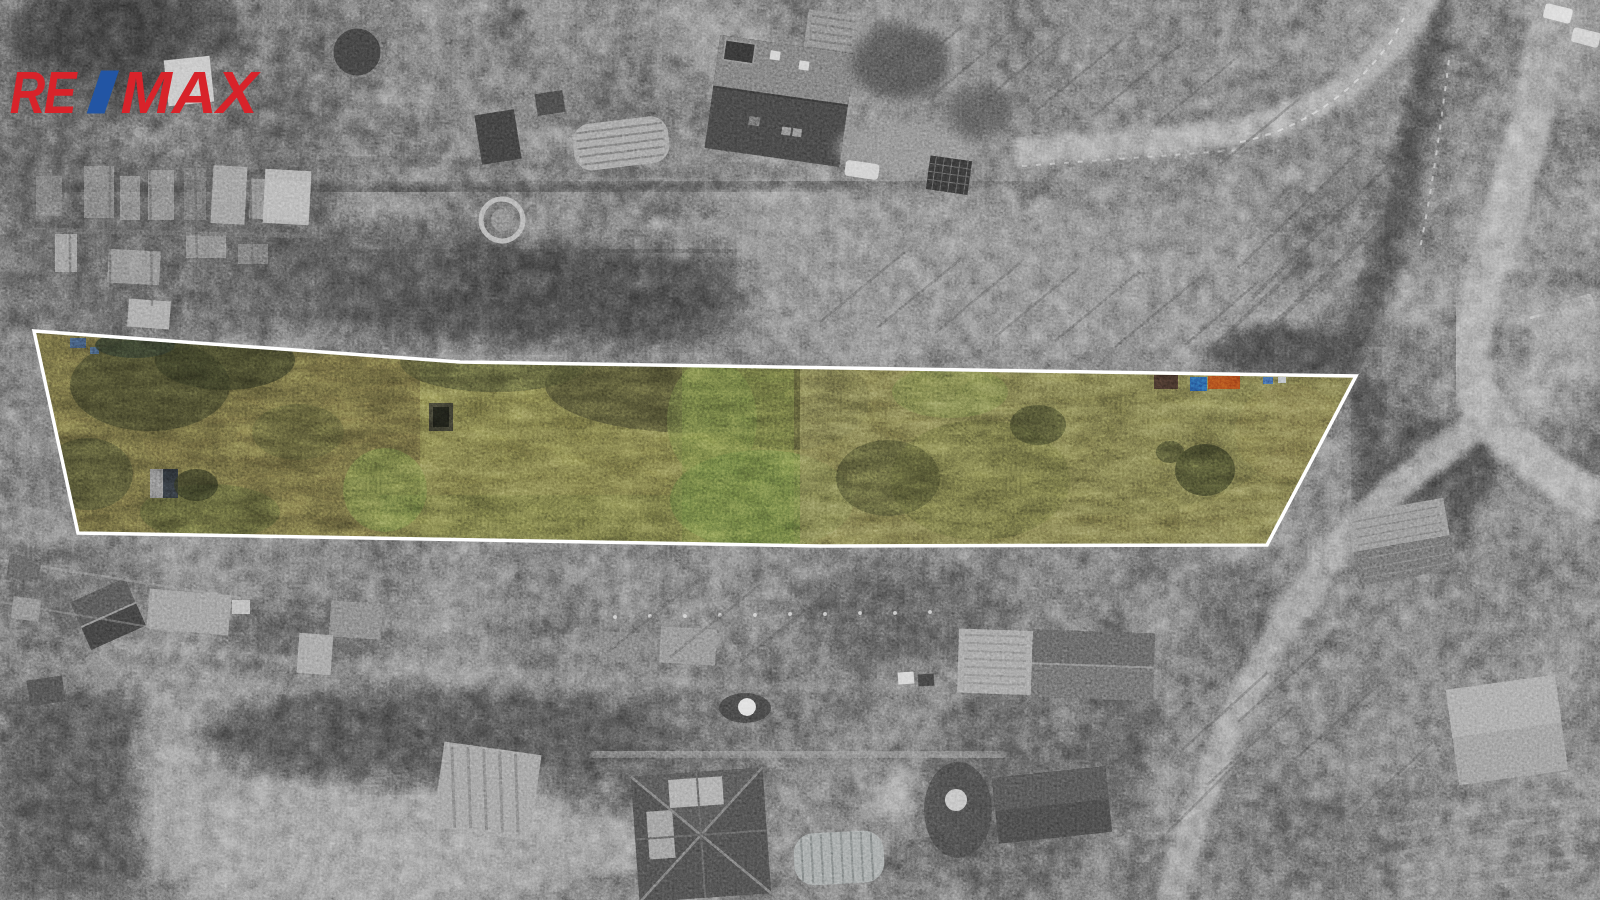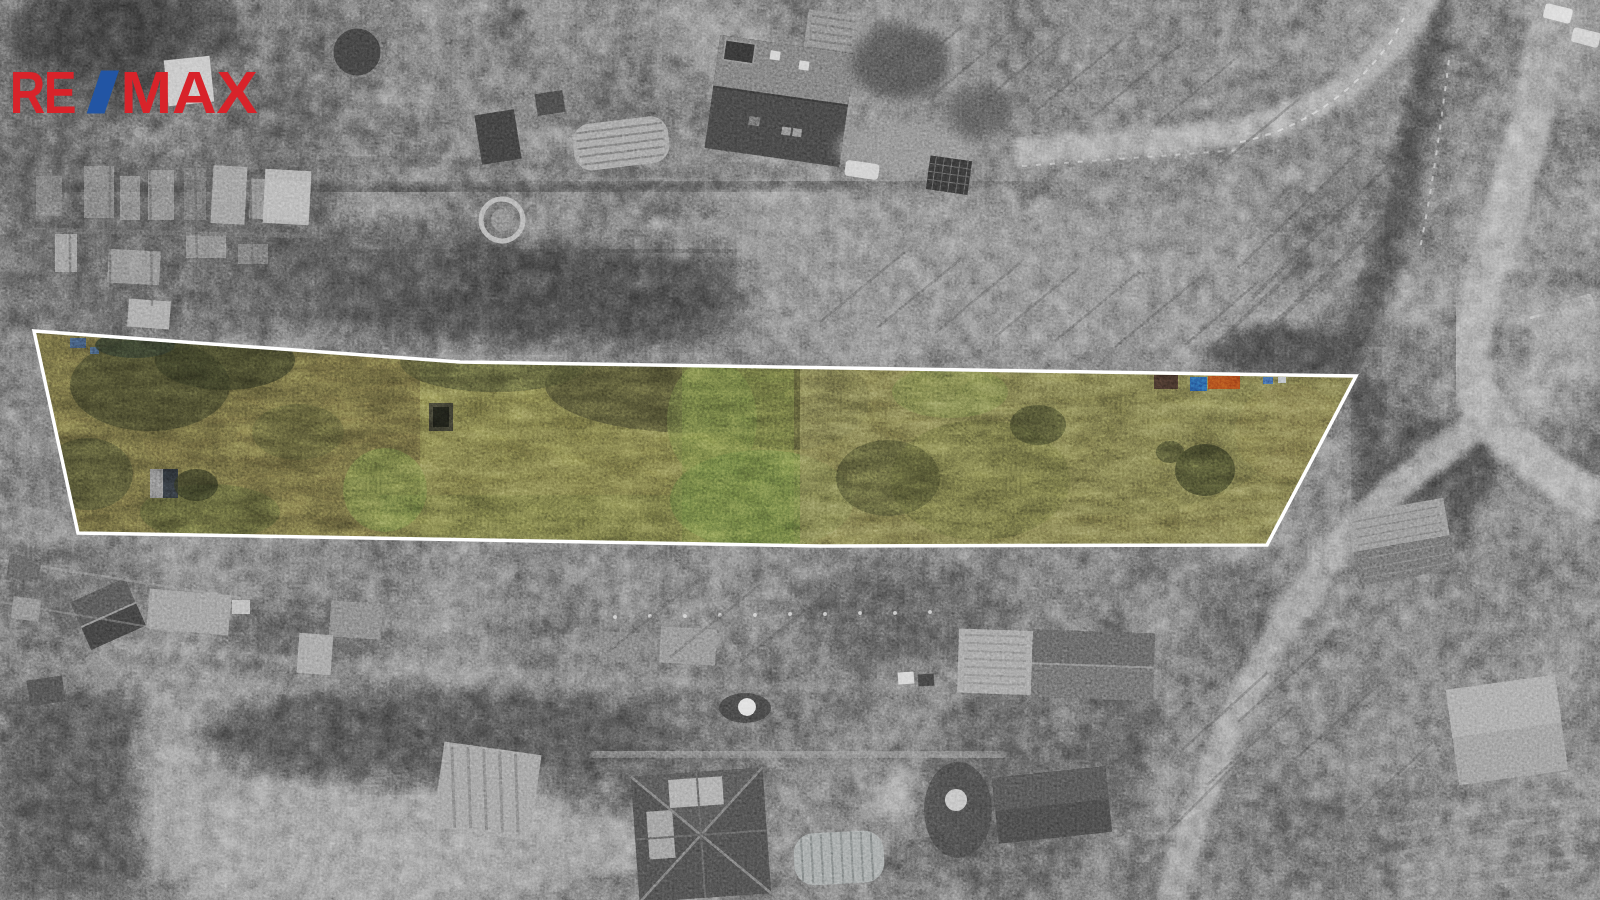--- a/index.html
+++ b/index.html
@@ -1,16 +1,16 @@
 <!DOCTYPE html>
 <html><head>
 <meta charset="utf-8">
 <style>
   html,body{margin:0;padding:0;background:#868686;width:1600px;height:900px;overflow:hidden;}
-  #scene{position:relative;width:1456px;height:900px;font-family:"Liberation Sans",sans-serif;}
+  #scene{position:relative;width:1456px;height:900px;font-family:"Liberation Sans",sans-serif;font-style:italic;}
   svg{display:block;}
 </style>
 </head>
 <body>
 <div id="scene">
 <svg width="1600" height="900" viewBox="0 0 1600 900">
 <defs>
   <filter id="patch" color-interpolation-filters="sRGB" x="0%" y="0%" width="100%" height="100%">
     <feTurbulence type="fractalNoise" baseFrequency="0.012 0.012" numOctaves="4" seed="7"></feTurbulence>
     <feColorMatrix type="matrix" values="0.33 0.33 0.34 0 0  0.33 0.33 0.34 0 0  0.33 0.33 0.34 0 0  0 0 0 0 1"></feColorMatrix>

